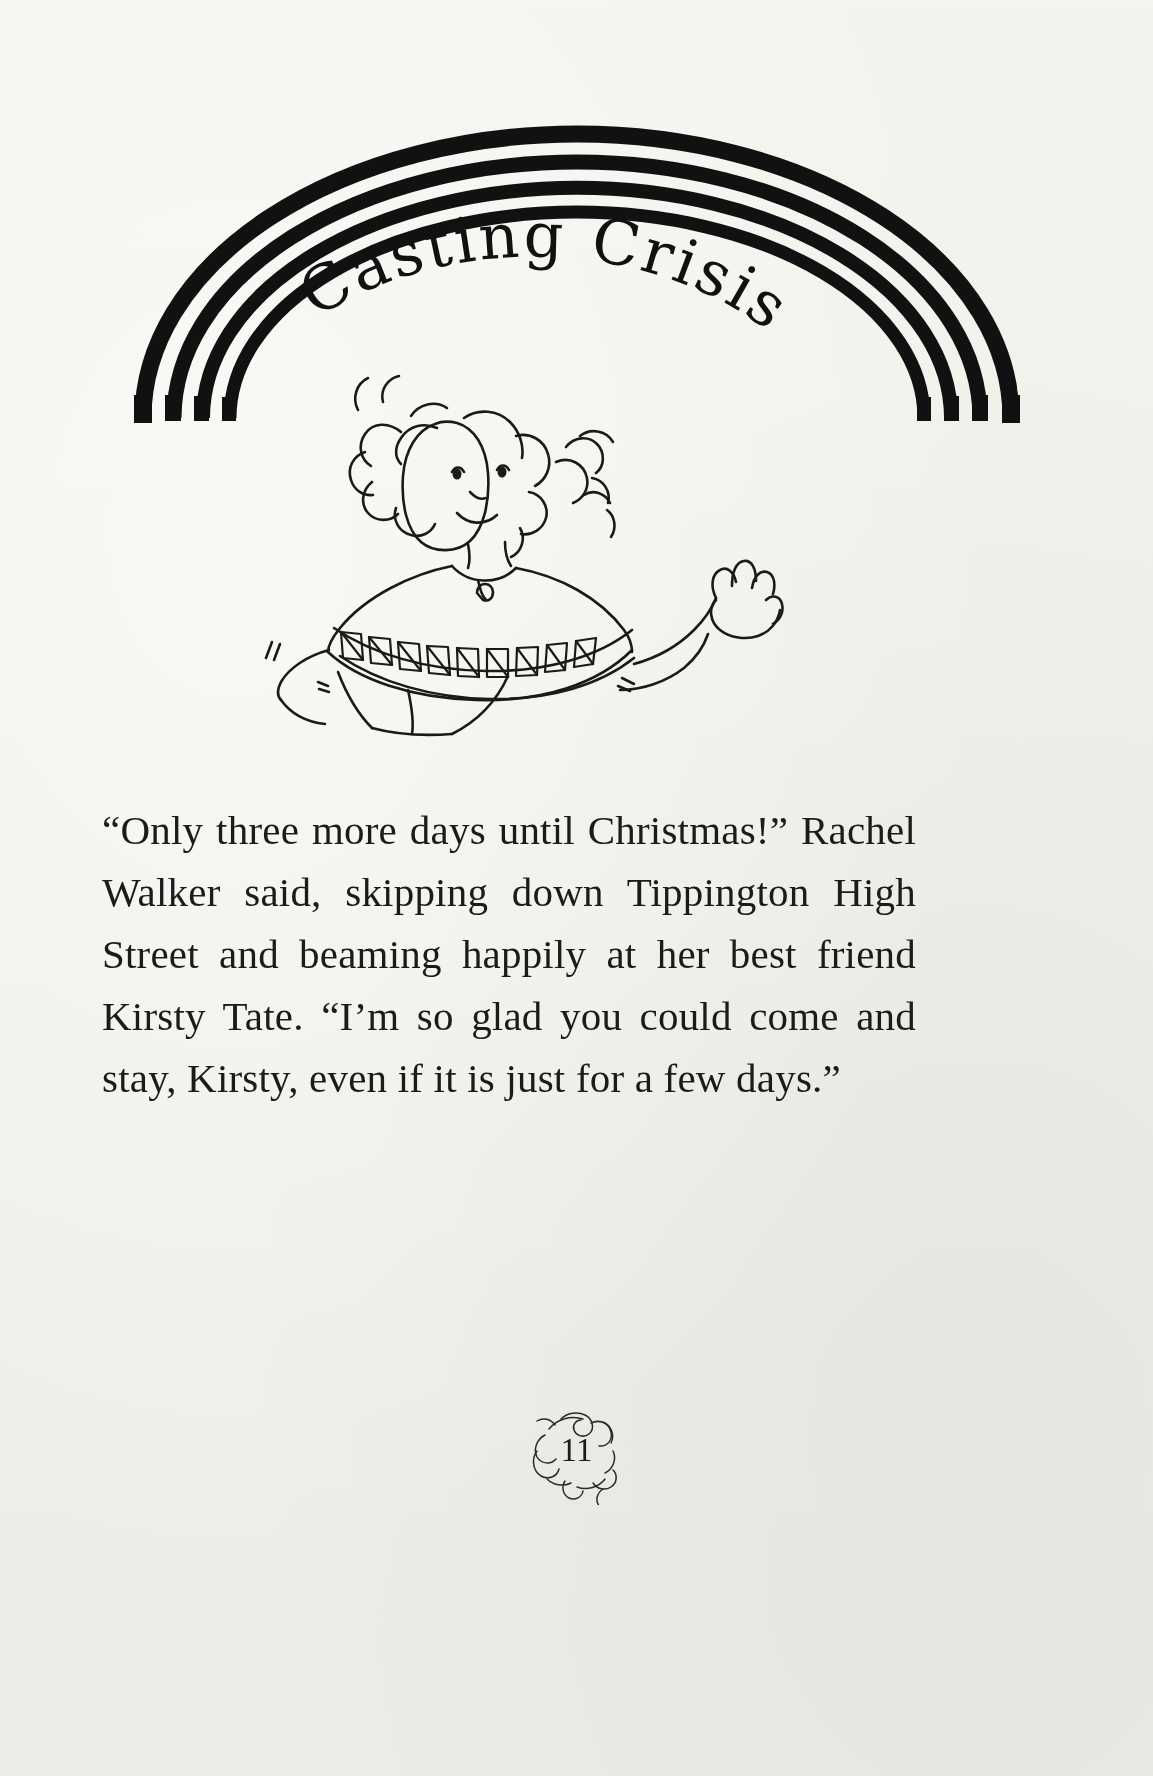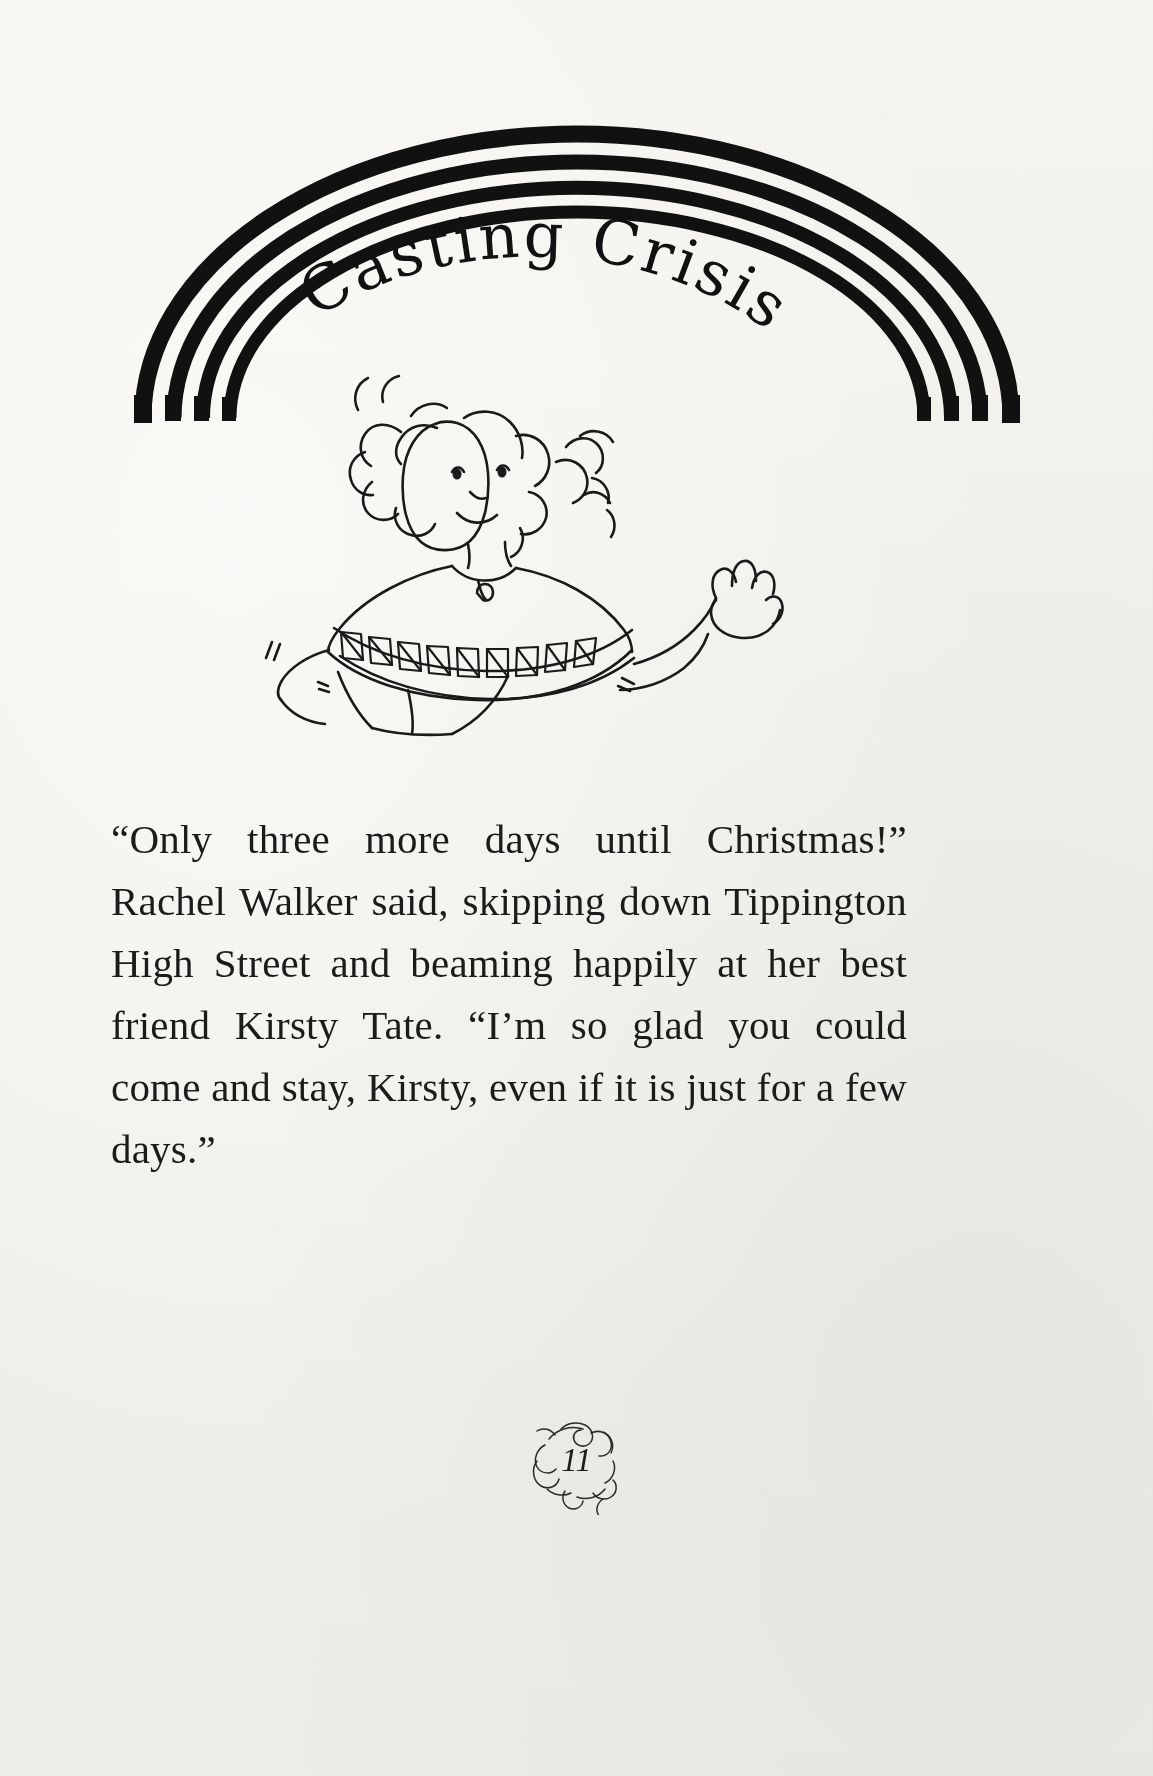--- a/index.html
+++ b/index.html
@@ -46,21 +46,21 @@
     position: absolute;
     left: 95px;
     top: 792px;
     width: 828px;
     font-size: 41px;
     line-height: 62px;
     color: #1b1b1b;
     letter-spacing: 0.2px;
   }
   .para {
-    margin: 16px;
+    margin: 7px;
     text-align: justify;
     text-justify: inter-word;
   }
   .para.first {
     text-indent: 0;
   }
   .para.indented {
     text-indent: 40px;
   }
   .para .lastline {
@@ -68,23 +68,21 @@
   }
 
   
   .folio {
     position: absolute;
     left: 0;
     top: 1395px;
     width: 1153px;
     height: 130px;
     display: flex;
-    align-items: center;
     justify-content: center;
-    font-style: italic;
   }
   .folio-wrap {
     position: relative;
     width: 140px;
     height: 110px;
     display: flex;
     align-items: center;
     justify-content: center;
   }
   .folio-num {

